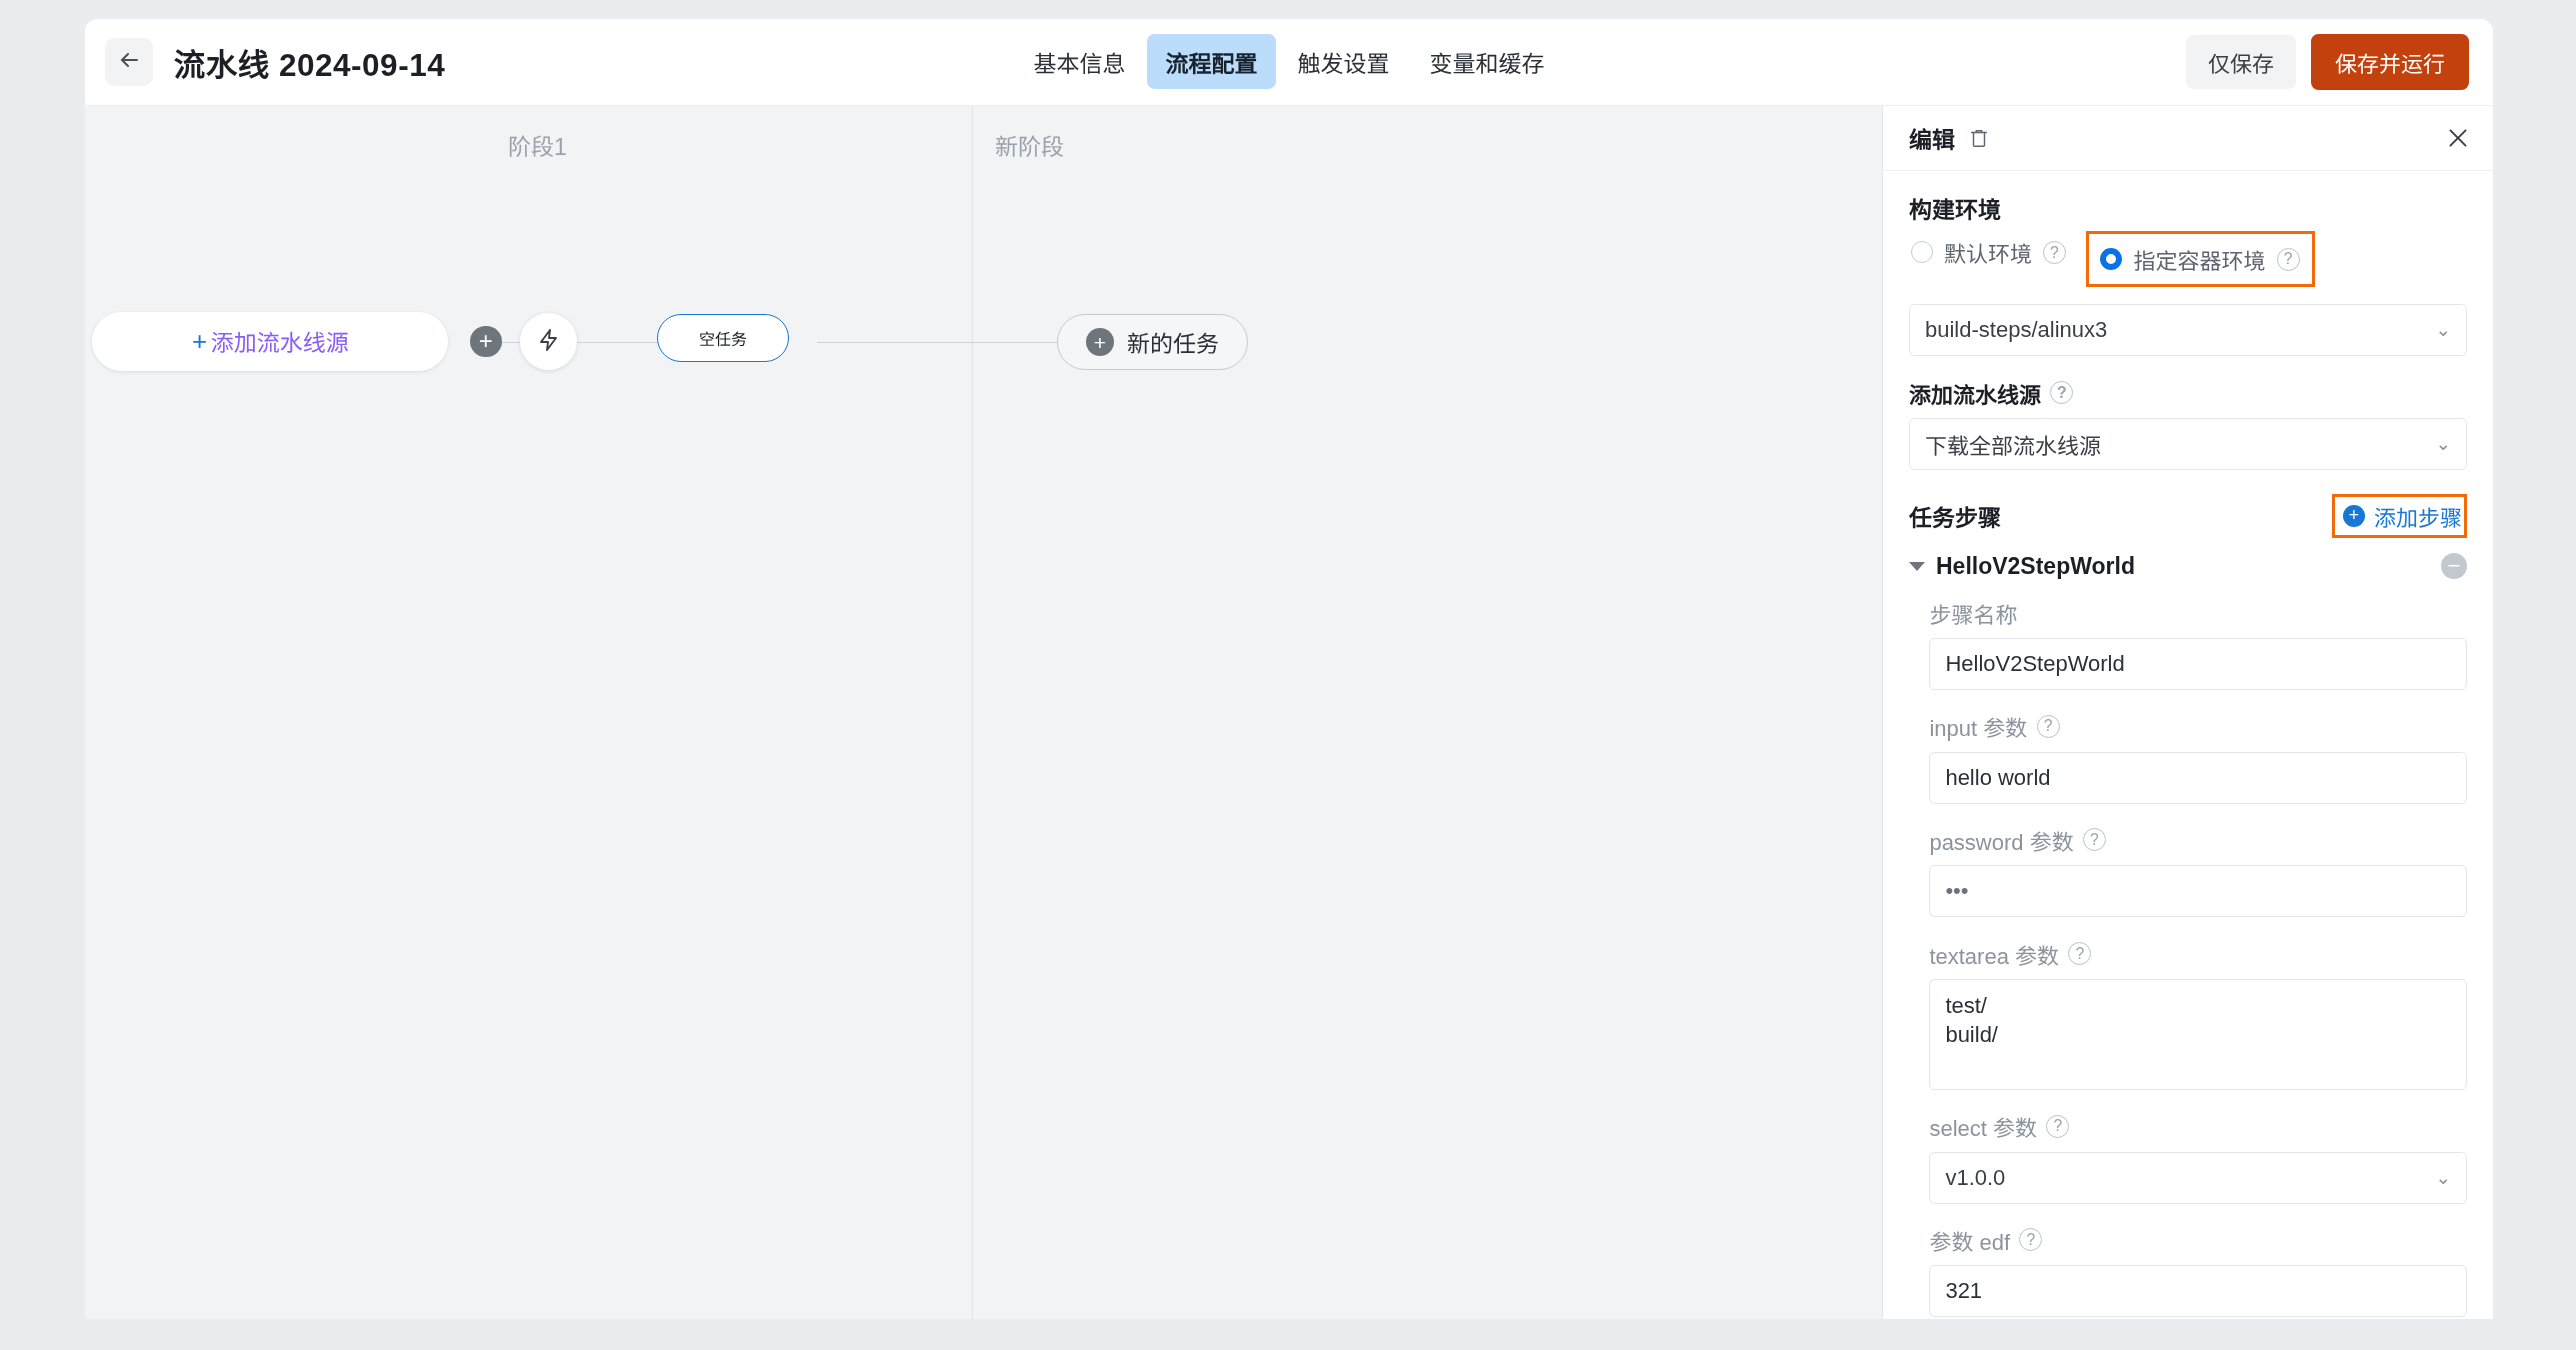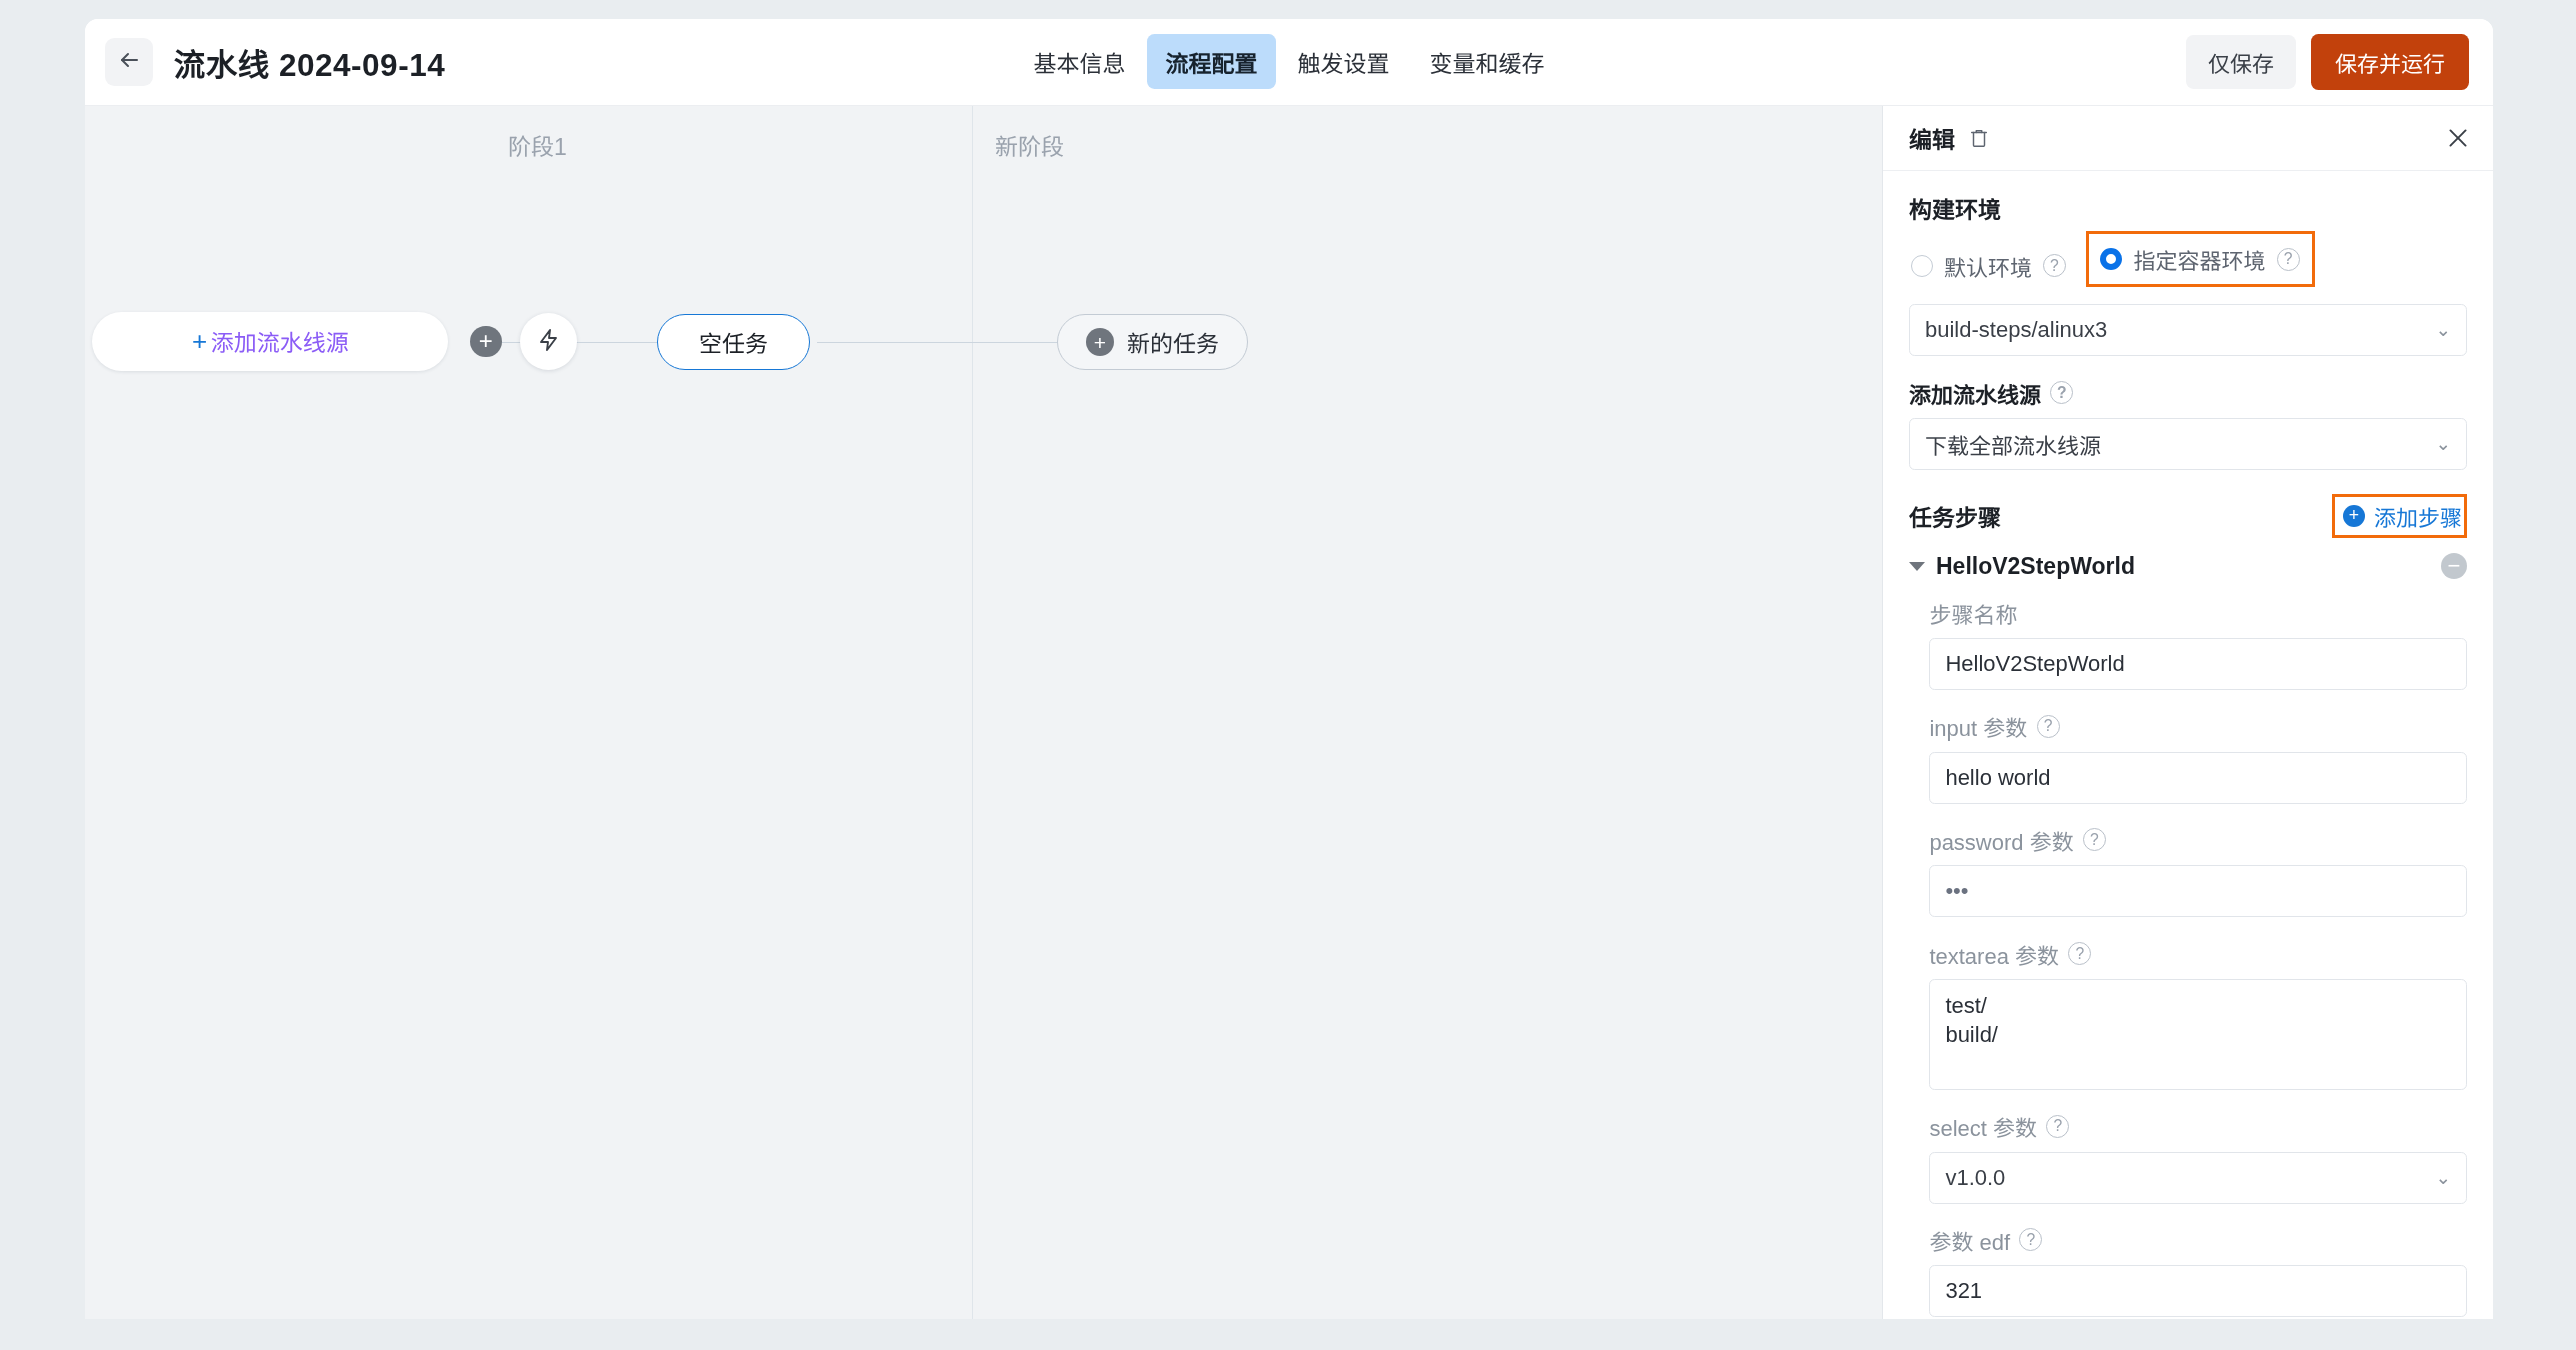--- a/index.html
+++ b/index.html
@@ -168,27 +168,27 @@
     border-radius: 50%;
     background: #ffffff;
     box-shadow: 0 0.9px 4.6px rgba(24,40,60,.13);
     display: flex; align-items: center; justify-content: center;
     top: 1.9px;
     cursor: pointer;
   }
   .bolt-node svg { width: 24px; height: 24px; }
   .task-node {
     position: absolute;
-    height: 56px;
+    height: 48px;
     padding: 0 41px;
     border: 1.9px solid #1677d6;
     background: #ffffff;
     border-radius: 30px;
     display: flex; align-items: center; justify-content: center;
-    font-size: 23px;
+    font-size: 16px;
     color: #1c2026;
     top: 2.8px;
     cursor: pointer;
     white-space: nowrap;
   }
   .newtask-node {
     position: absolute;
     height: 56px;
     padding: 0 28px;
     border: 0.9px solid #c3cbd4;
@@ -231,21 +231,21 @@
   .panel-head .close svg { width: 26px; height: 26px; }
 
   .panel-body {
     flex: 1 1 auto;
     overflow: hidden;
     padding: 20.4px 26px 0 26px;
   }
 
   .sec-title { font-size: 23px; font-weight: bold; color: #1c2026; margin-bottom: 6px; }
 
-  .radio-row { display: flex; align-items: flex-end; gap: 0; margin-bottom: 16.7px; }
+  .radio-row { display: flex; align-items: flex-start; gap: 0; margin-bottom: 16.7px; }
   .radio-item {
     display: flex; align-items: center; gap: 11px;
     cursor: pointer;
     padding: 5.6px 1.9px;
   }
   .radio-item .rdo {
     width: 22px; height: 22px; border-radius: 50%;
     border: 1.9px solid #c4ccd5;
     background: #fff;
     flex: 0 0 auto;

